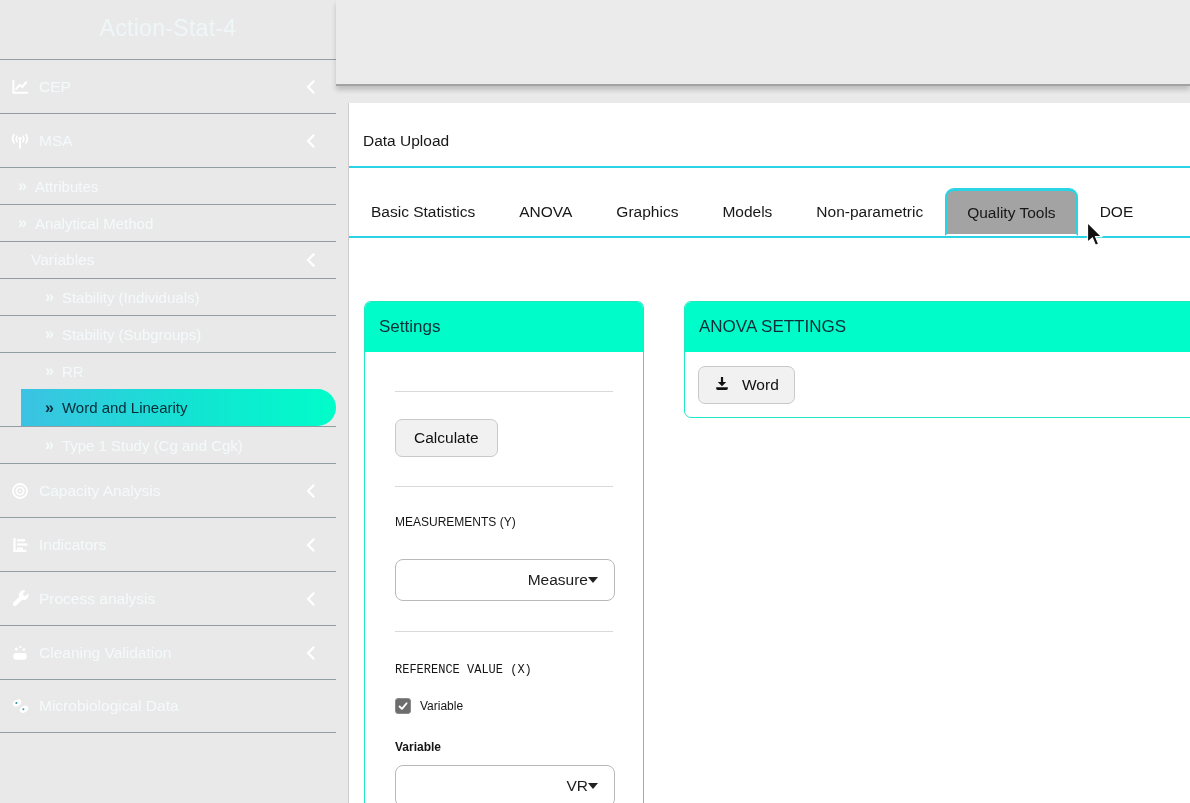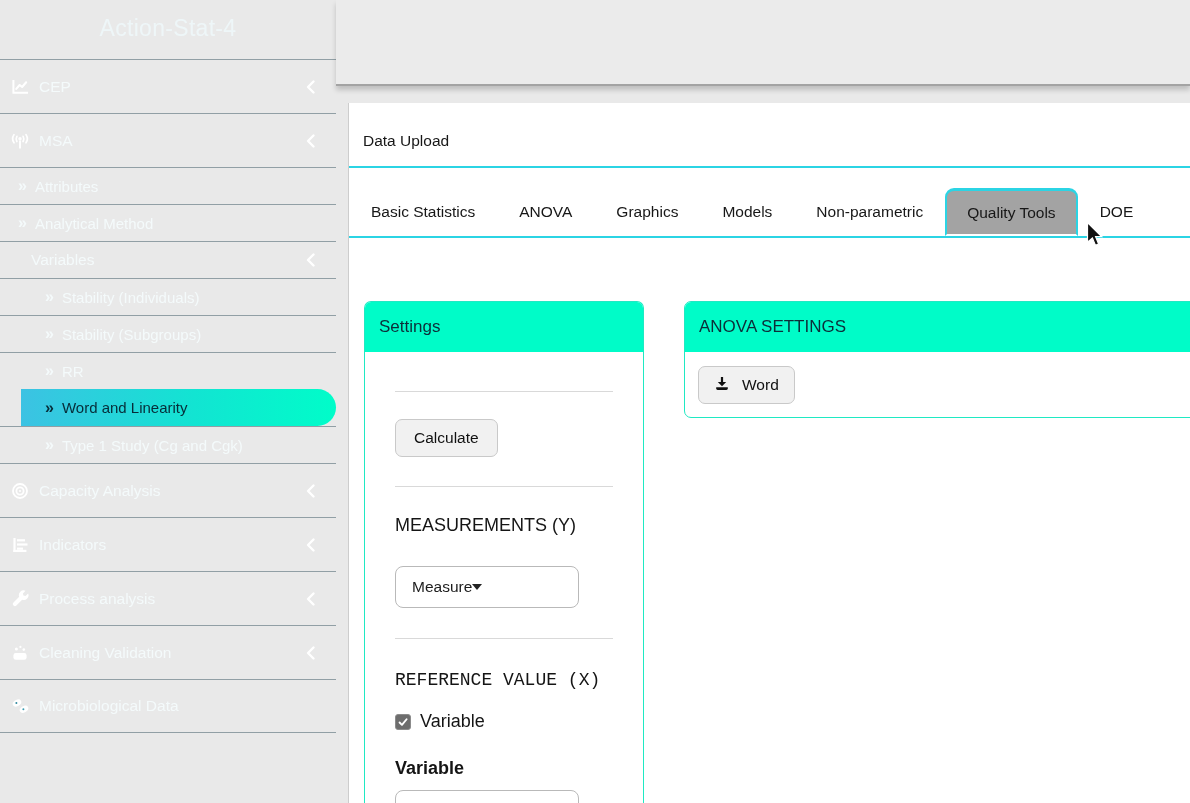--- a/index.html
+++ b/index.html
@@ -114,29 +114,29 @@
   .hr3 { margin-top:30px; }
 
   .btn {
     display:inline-flex; align-items:center; gap:12px;
     background:#f1f1f1; border:1px solid #c9c9c9; border-radius:7px;
     font-size:15.5px; color:#111; padding:9px 18px; cursor:pointer;
   }
   .calc-btn { margin-top:27px; }
   .word-btn { padding:8px 15px; }
 
-  .fieldlabel { font-size:18px; color:#151515; }
+  .fieldlabel { font-size:12px; color:#151515; }
   .lab-meas { margin-top:28px; }
   .lab-ref  { margin-top:31px;font-family:Liberation Mono, monospace; }
   .lab-var-bold { margin-top:26px; font-weight:700; }
 
   .select {
-    margin-top:30px; height:42px; width:184px;
+    margin-top:30px; height:42px; width:220px;
     border:1px solid #b9b9b9; border-radius:8px; background:#fff;
-    display:flex; align-items:center; justify-content:flex-start;
+    display:flex; align-items:center; justify-content:flex-end;
     padding:0 16px; font-size:15.5px; color:#1c1c1c; cursor:pointer;
   }
   .select.vr { margin-top:11px; }
   .caret { width:0; height:0; border-left:5.5px solid transparent; border-right:5.5px solid transparent; border-top:6.5px solid #222; }
 
   .checkrow { margin-top:21px; display:flex; align-items:center; gap:9px; }
   .checkbox {
     width:16px; height:16px; background:#6d6d6d; border:1px solid #8b8b8b;
     border-radius:3px; display:flex; align-items:center; justify-content:center; cursor:pointer;
   }

